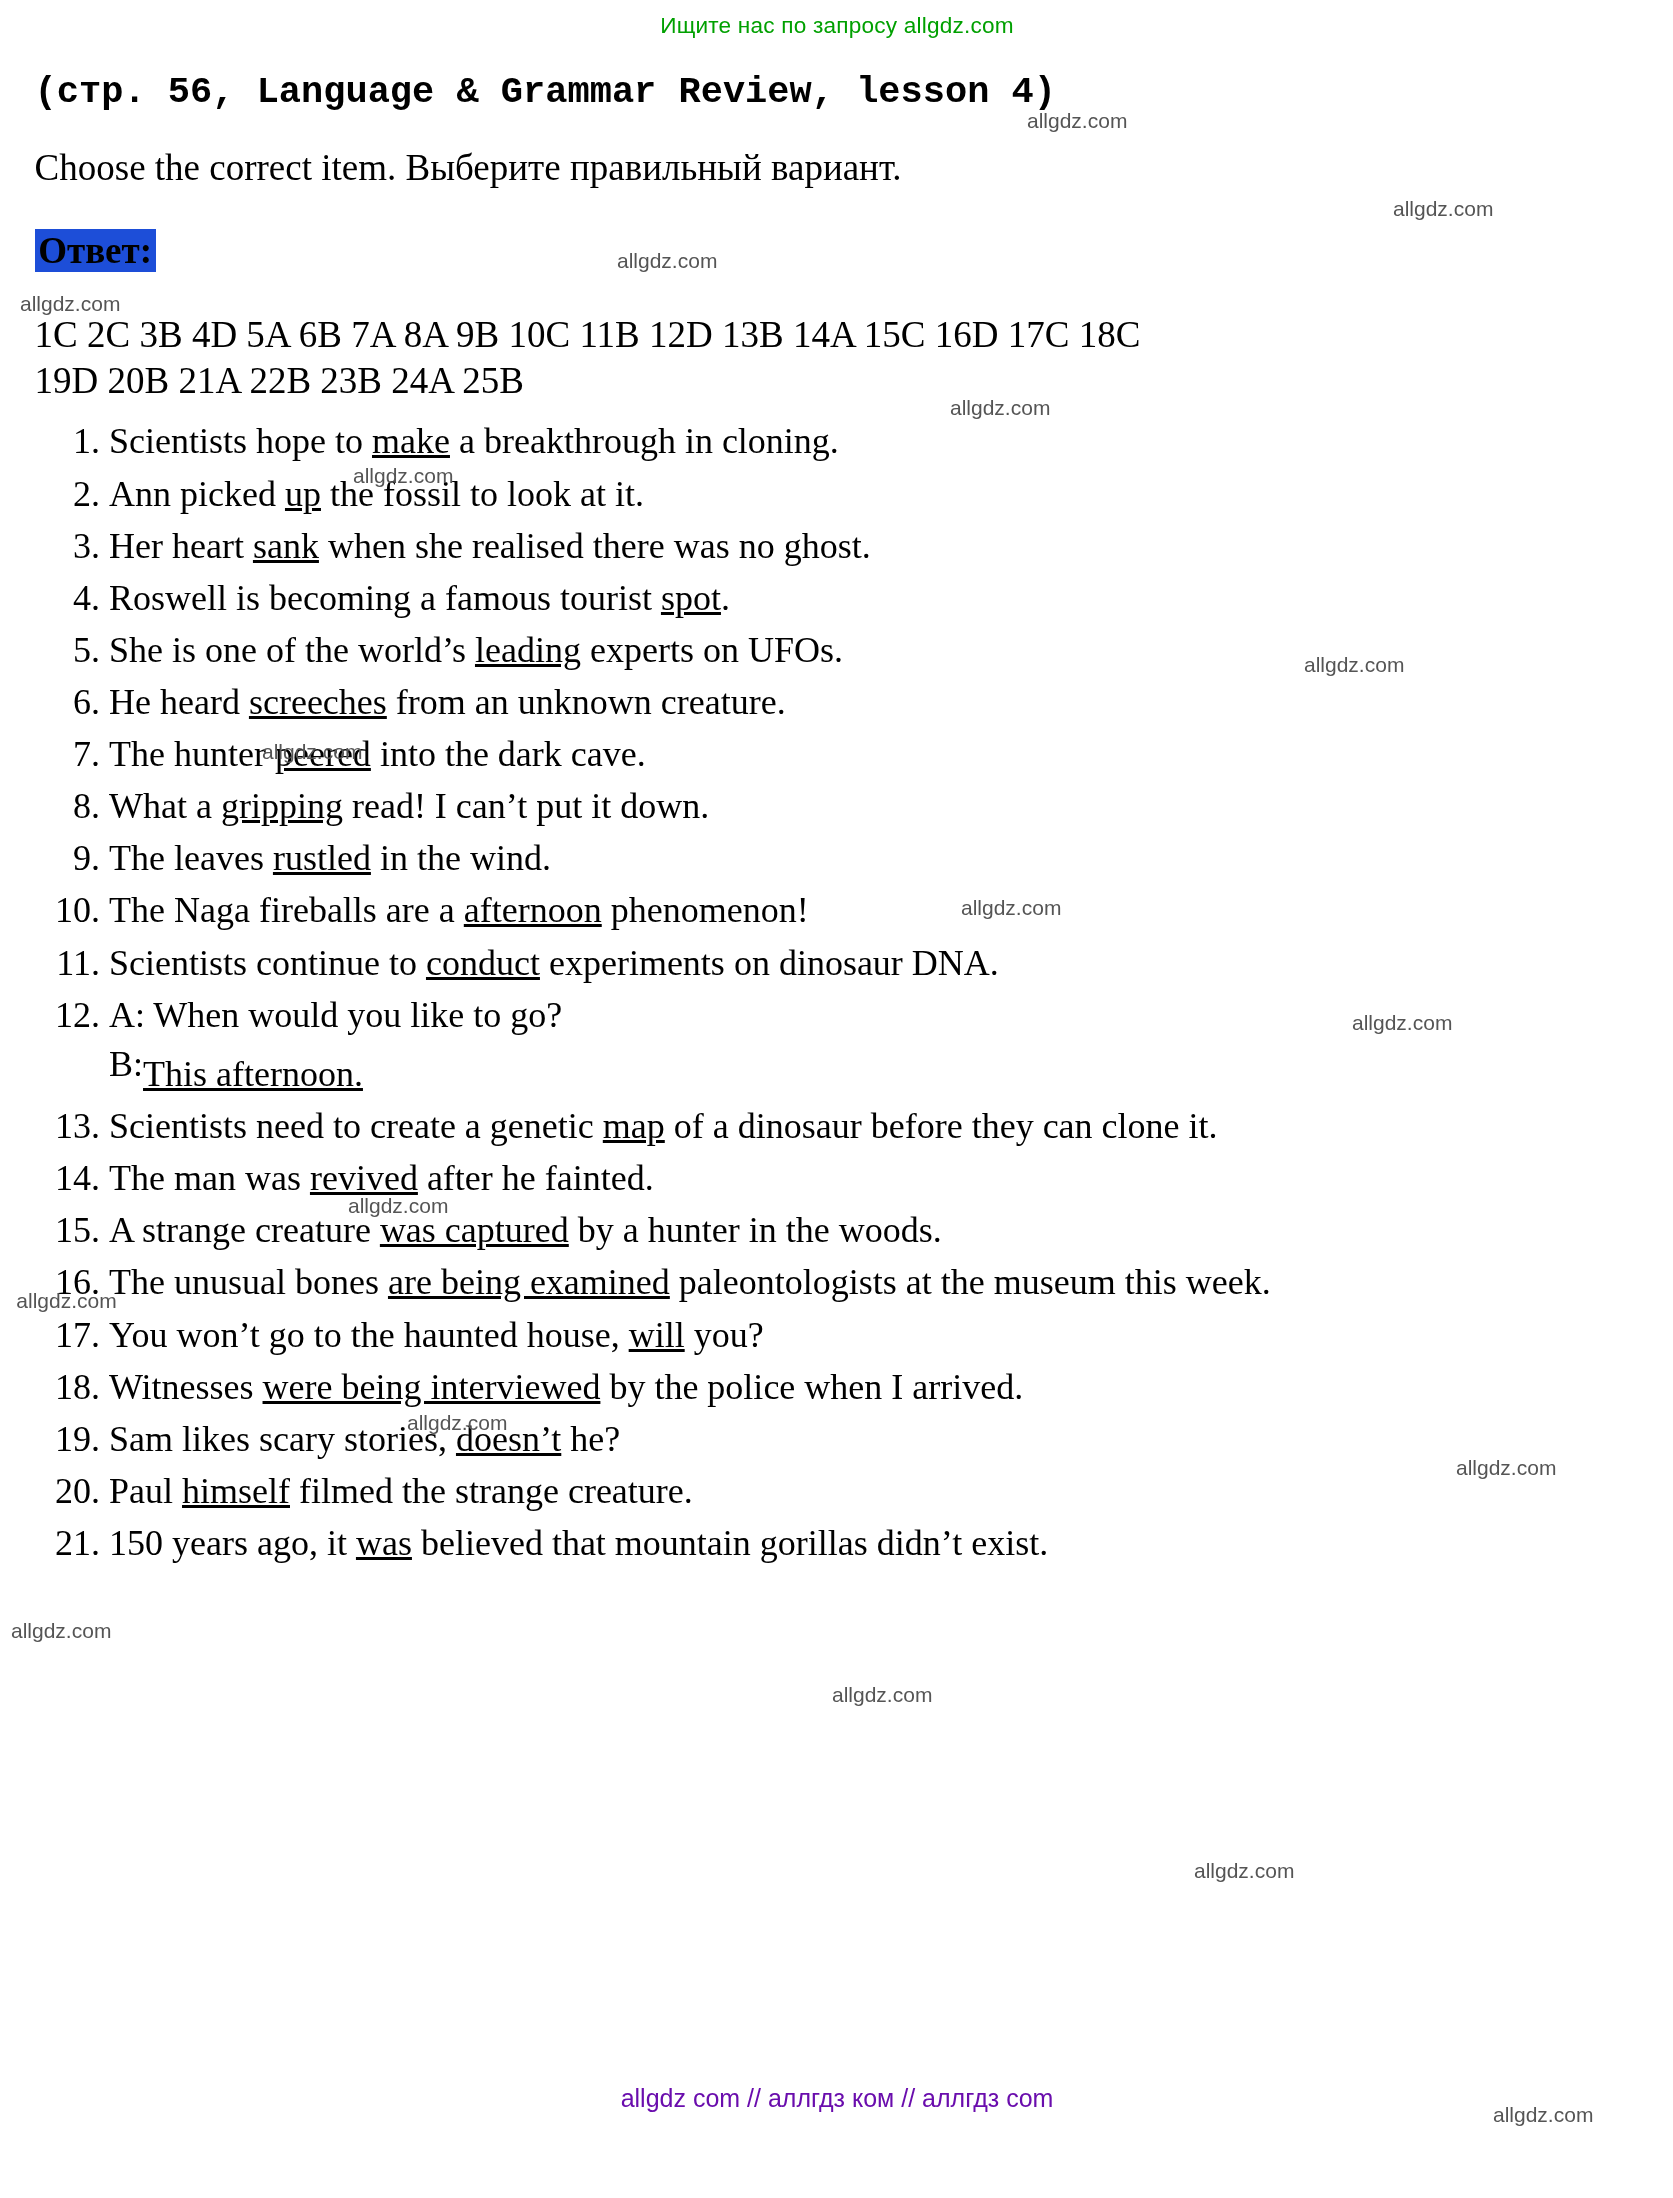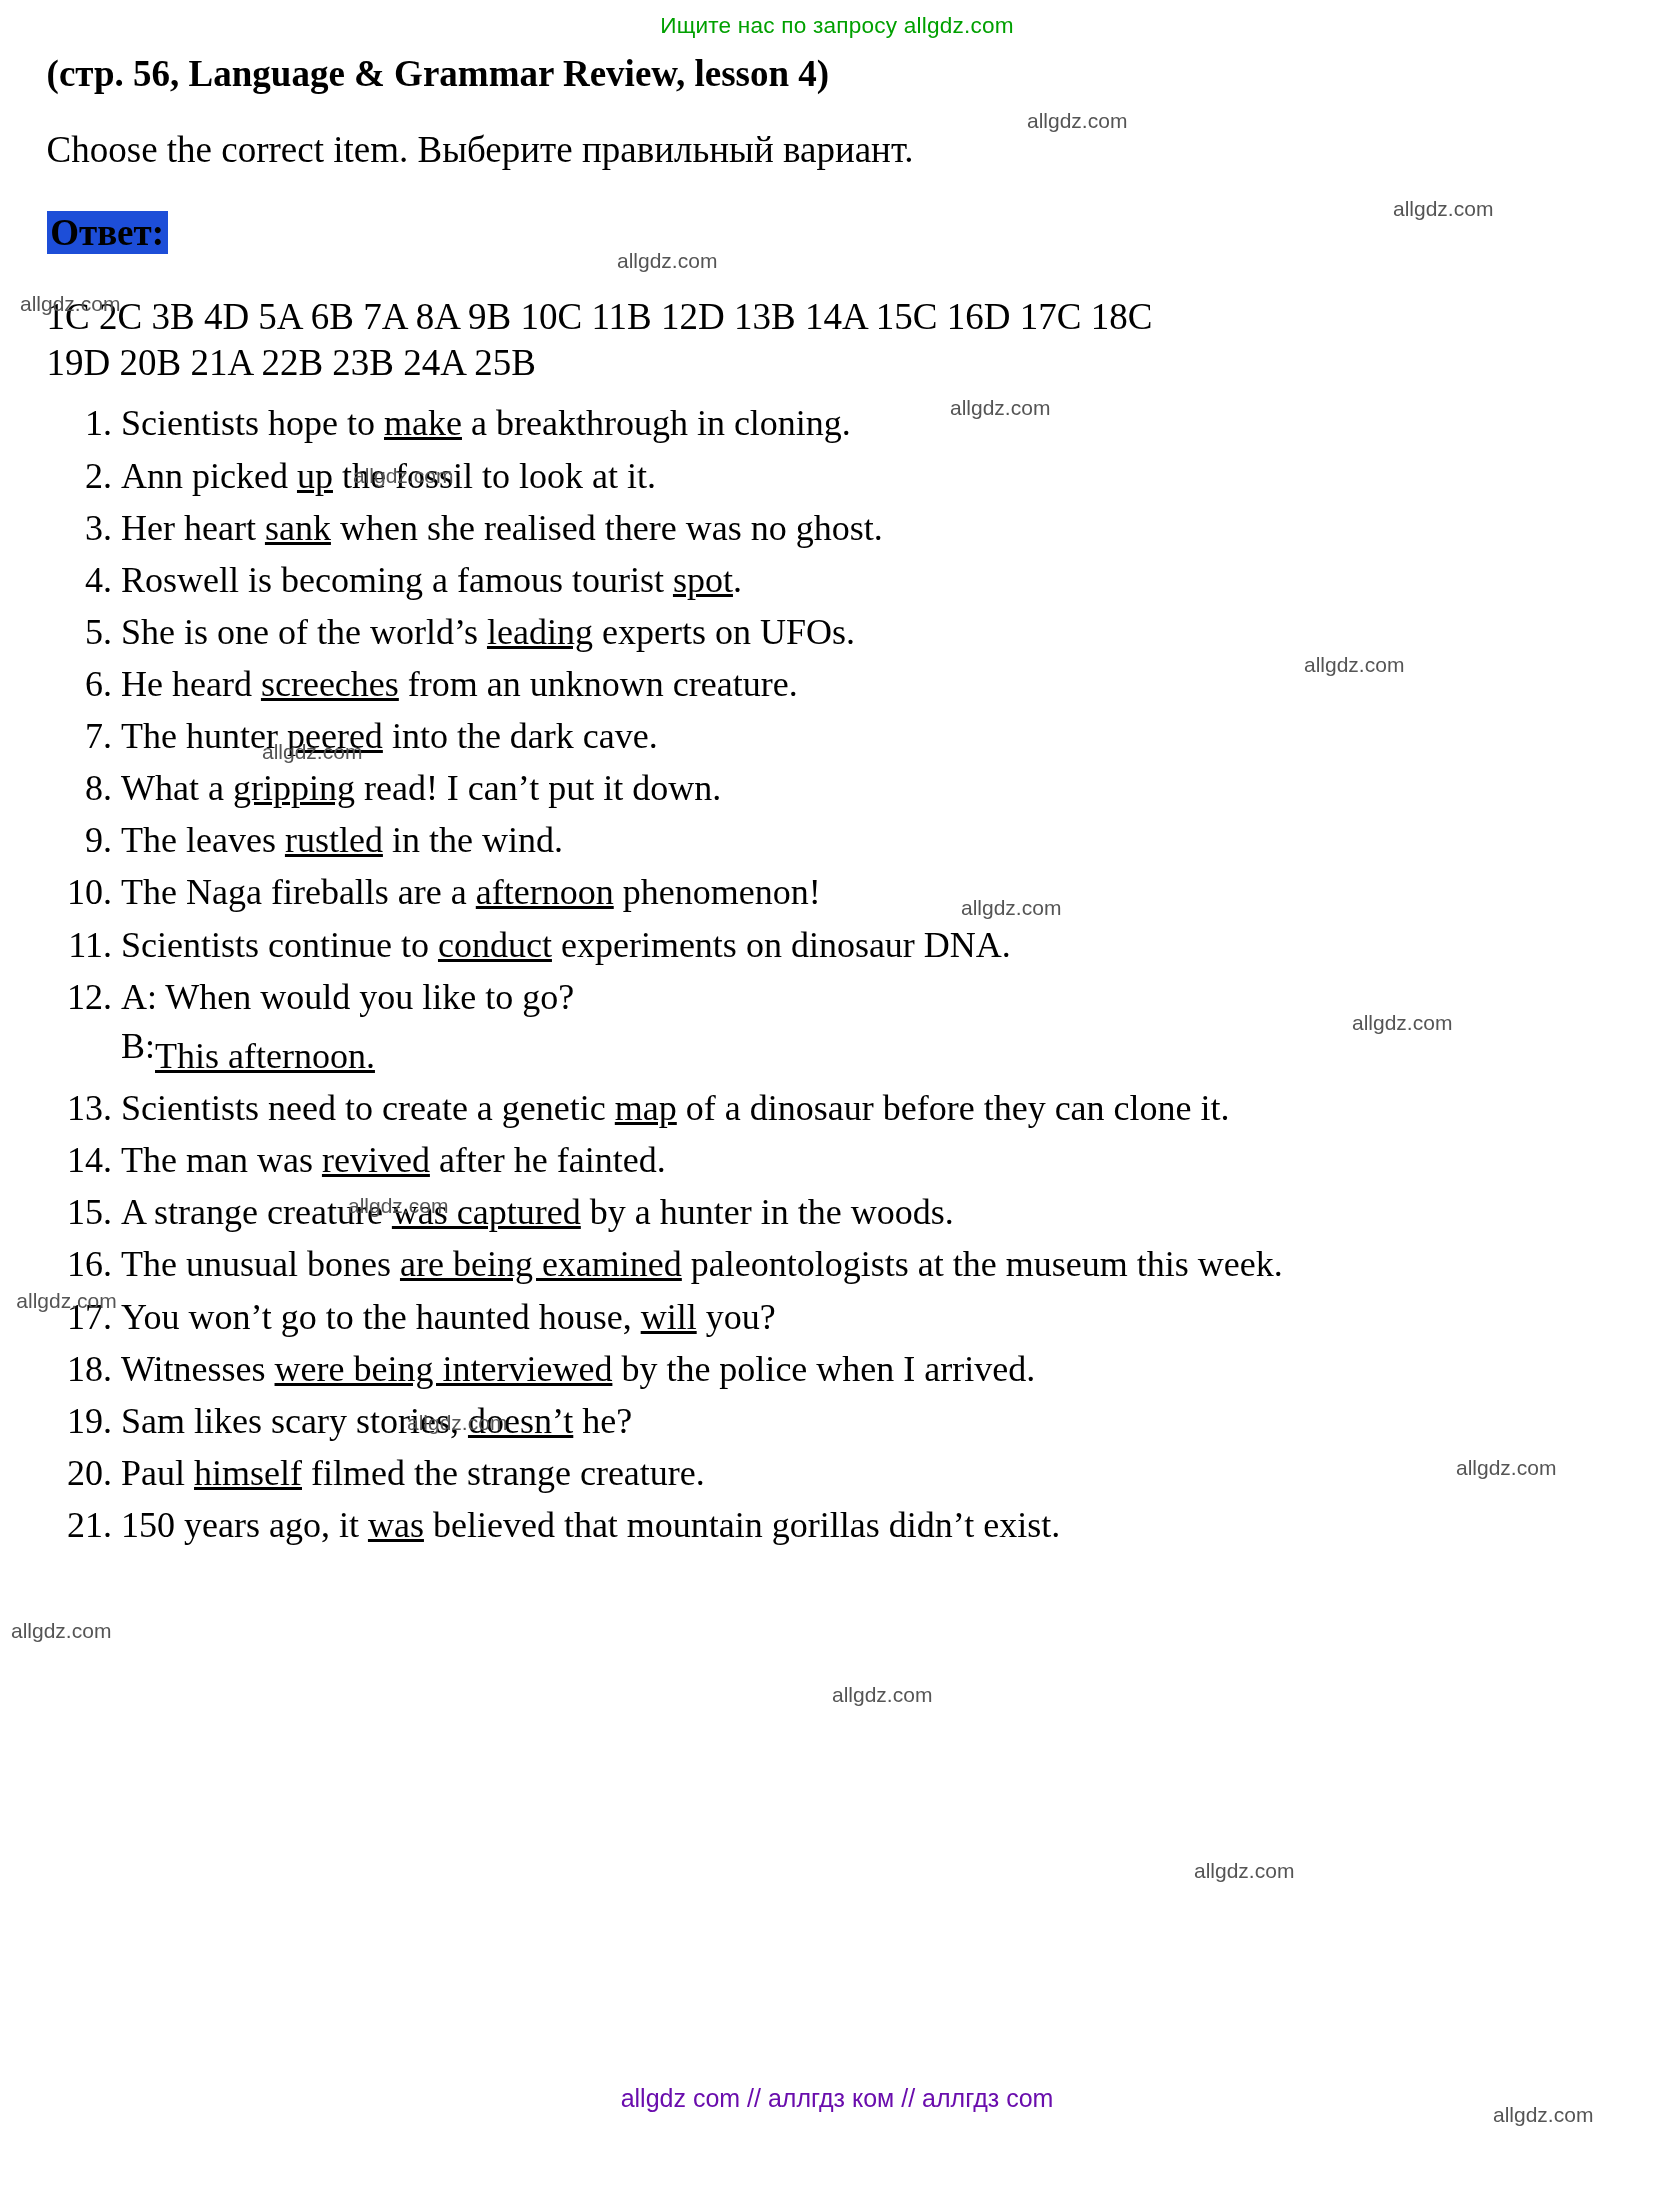--- a/index.html
+++ b/index.html
@@ -13,35 +13,36 @@
     font-family: "Liberation Serif", serif;
     color: #000000;
     position: relative;
     overflow: hidden;
   }
   .page {
     position: relative;
     width: 1674px;
     height: 2136px;
     box-sizing: border-box;
-    padding: 0 43px;
+    padding: 0 31px;
   }
   .top-banner {
     text-align: center;
     color: #00a000;
     font-family: "Liberation Sans", sans-serif;
     font-size: 22.6px;
     padding-top: 12.7px;
     letter-spacing: 0.2px;
   }
   .heading {
     font-size: 37px;
     font-weight: bold;
-    margin-top: 13px;
-    margin-left: 3.6px;
+    margin-top: 32px;
+    margin-left: 3.6px;
+    font-family: Liberation Mono, monospace;
   }
   .subheading {
     font-size: 37px;
     margin-top: 33px;
     margin-left: 3.6px;
   }
   .answer-label {
     display: inline-block;
     font-size: 37px;
     font-weight: bold;

